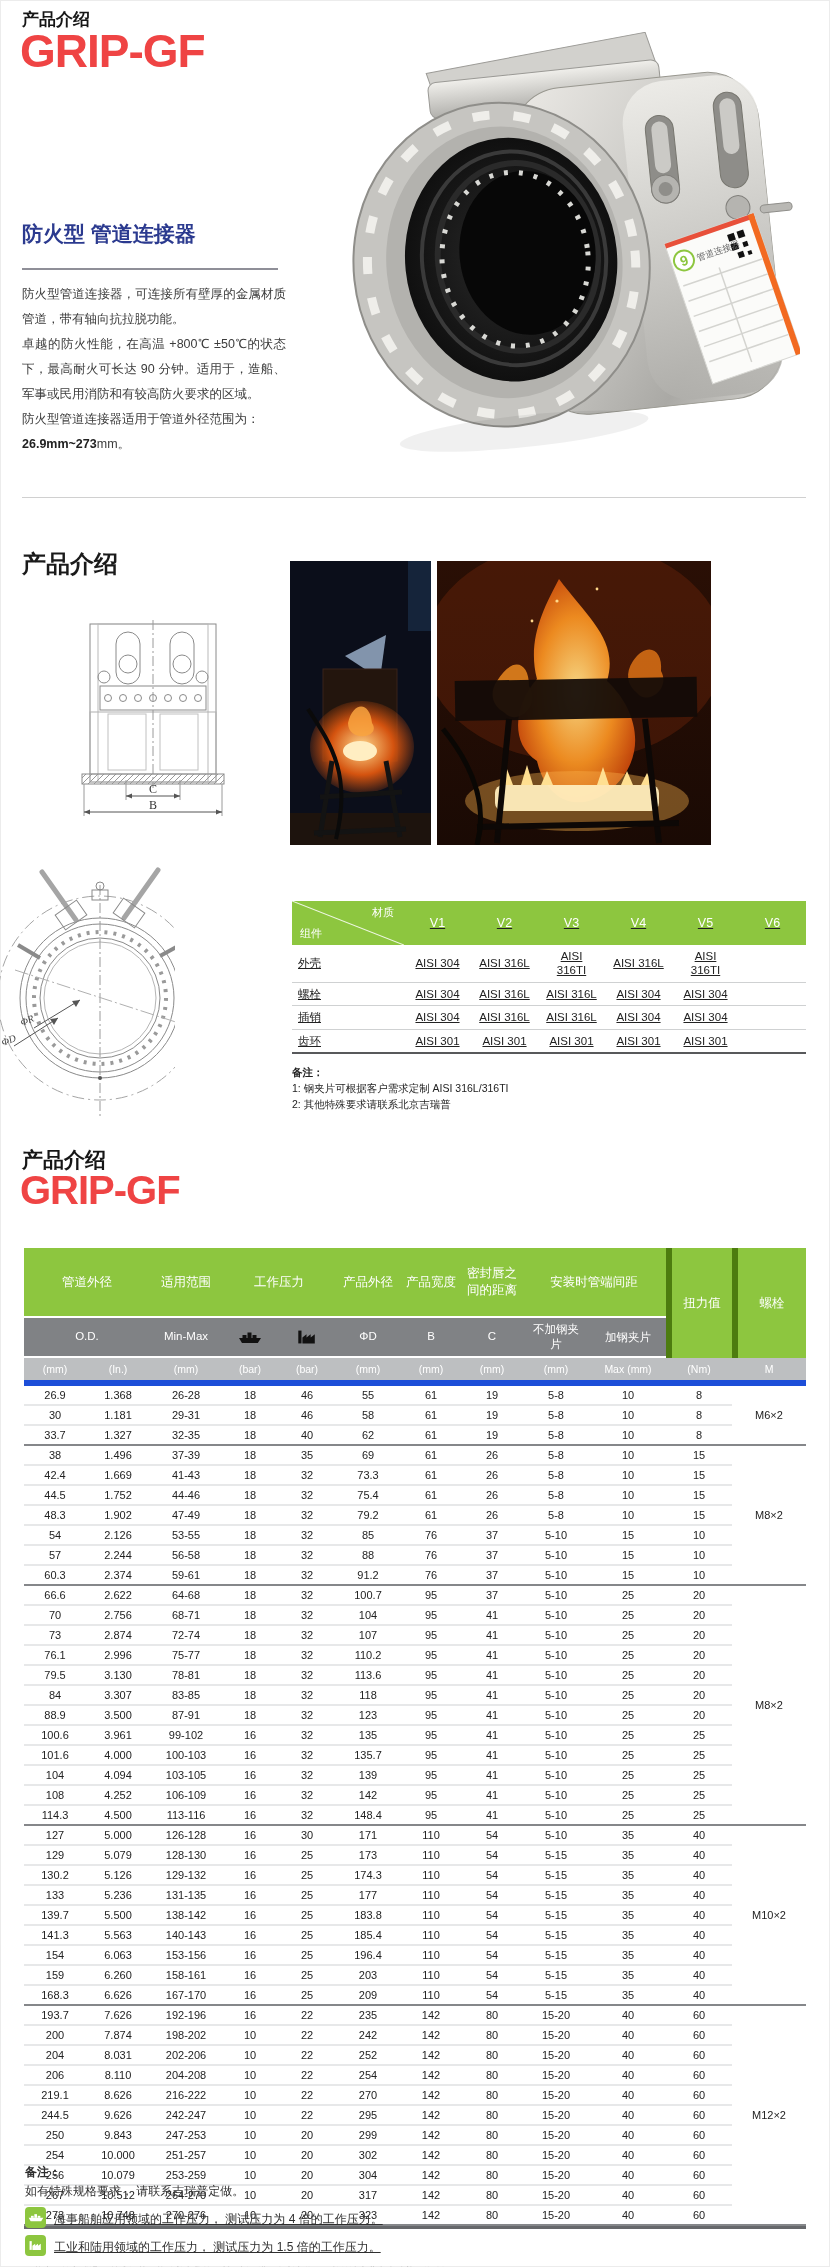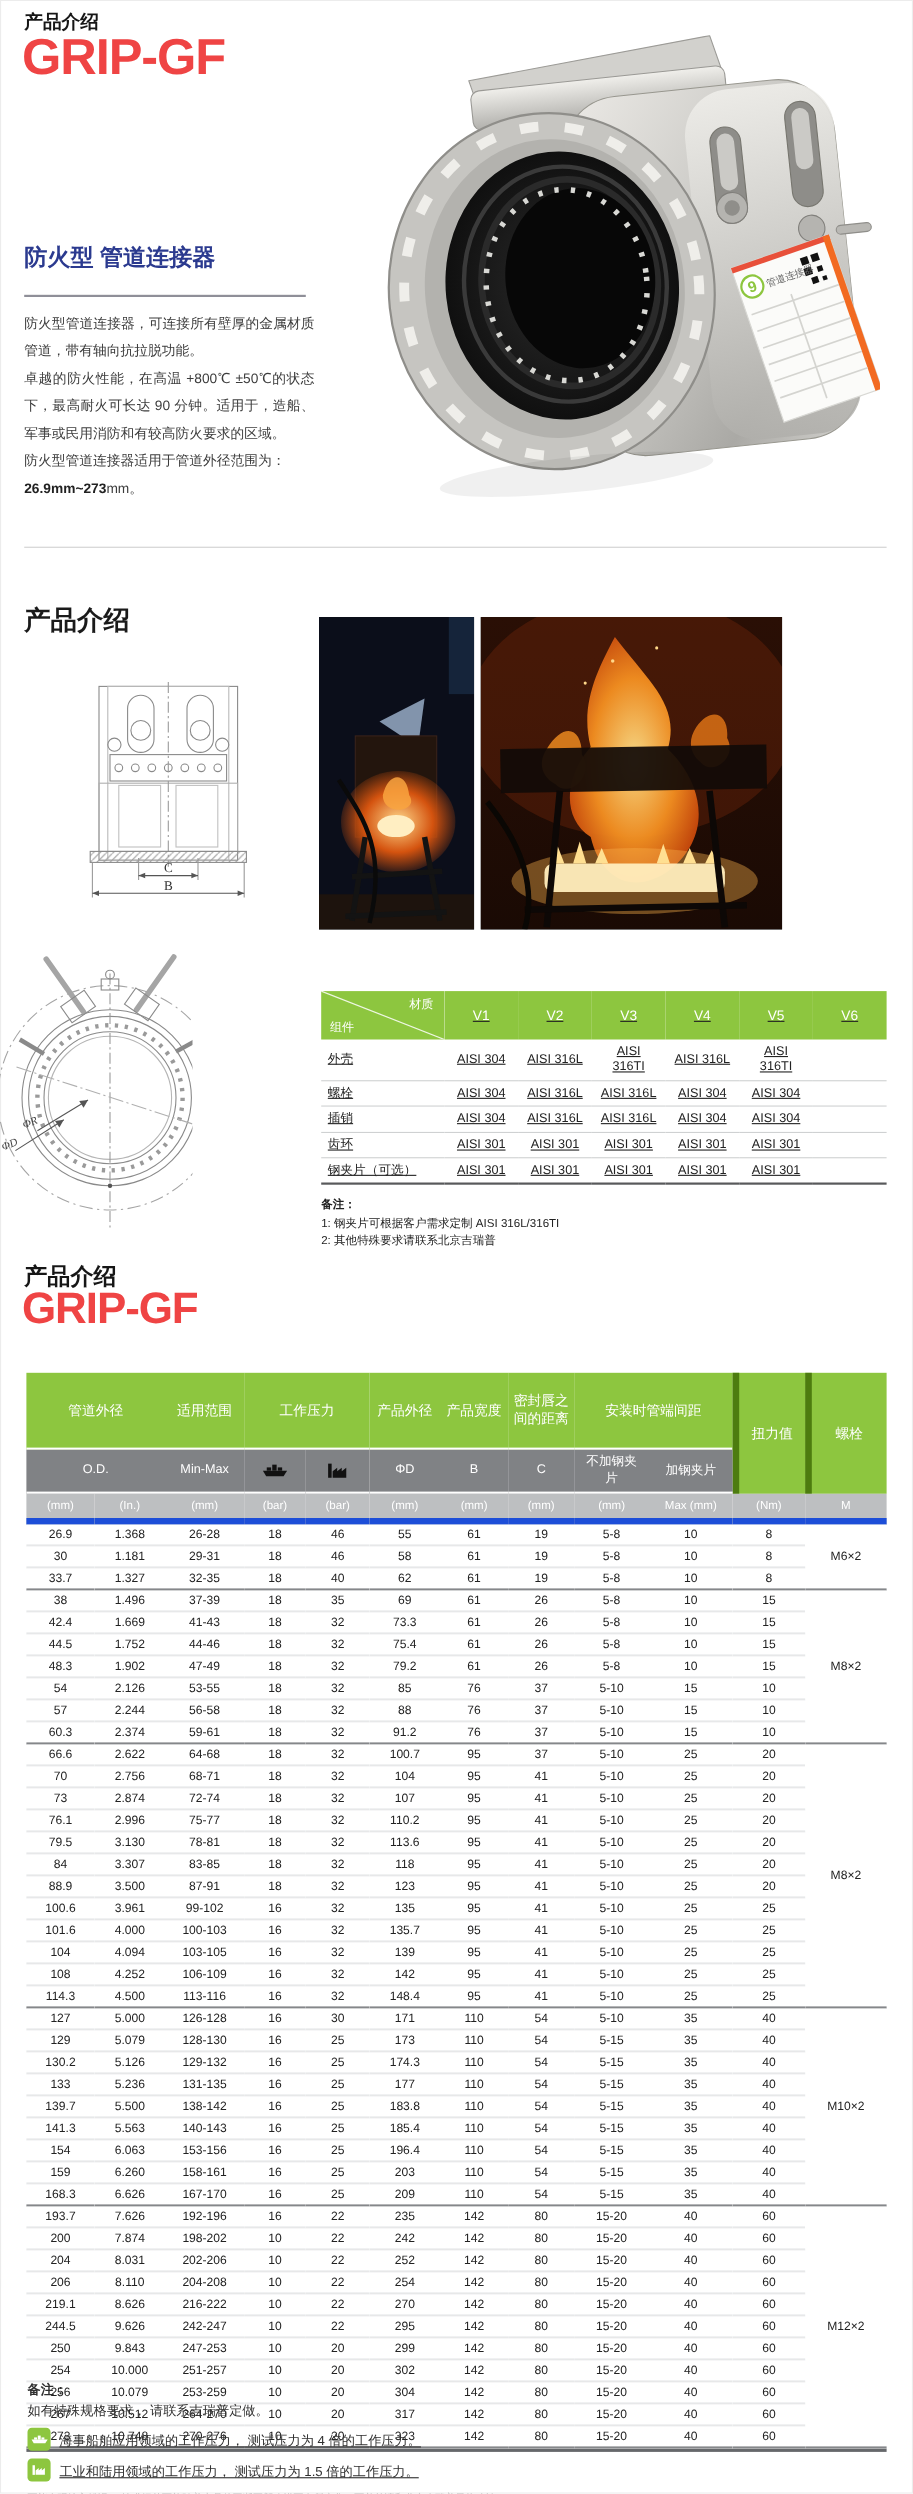--- a/index.html
+++ b/index.html
@@ -351,29 +351,20 @@
           </tr>
           <tr>
             <td class="mat-name">齿环</td>
             <td>AISI 301</td>
             <td>AISI 301</td>
             <td>AISI 301</td>
             <td>AISI 301</td>
             <td>AISI 301</td>
             <td></td>
           </tr>
-          <tr>
-            <td class="mat-name">钢夹片（可选）</td>
-            <td>AISI 301</td>
-            <td>AISI 301</td>
-            <td>AISI 301</td>
-            <td>AISI 301</td>
-            <td>AISI 301</td>
-            <td></td>
-          </tr>
         </tbody>
     </table>
     <div class="mat-notes" style="margin-top:10px;">
       <div class="t">备注：</div>
       <div>1: 钢夹片可根据客户需求定制 AISI 316L/316TI</div>
       <div>2: 其他特殊要求请联系北京吉瑞普</div>
     </div>
   </div>
 
   <div class="abs eyebrow" style="left:22px;top:1146px;font-size:21px;">产品介绍</div>

